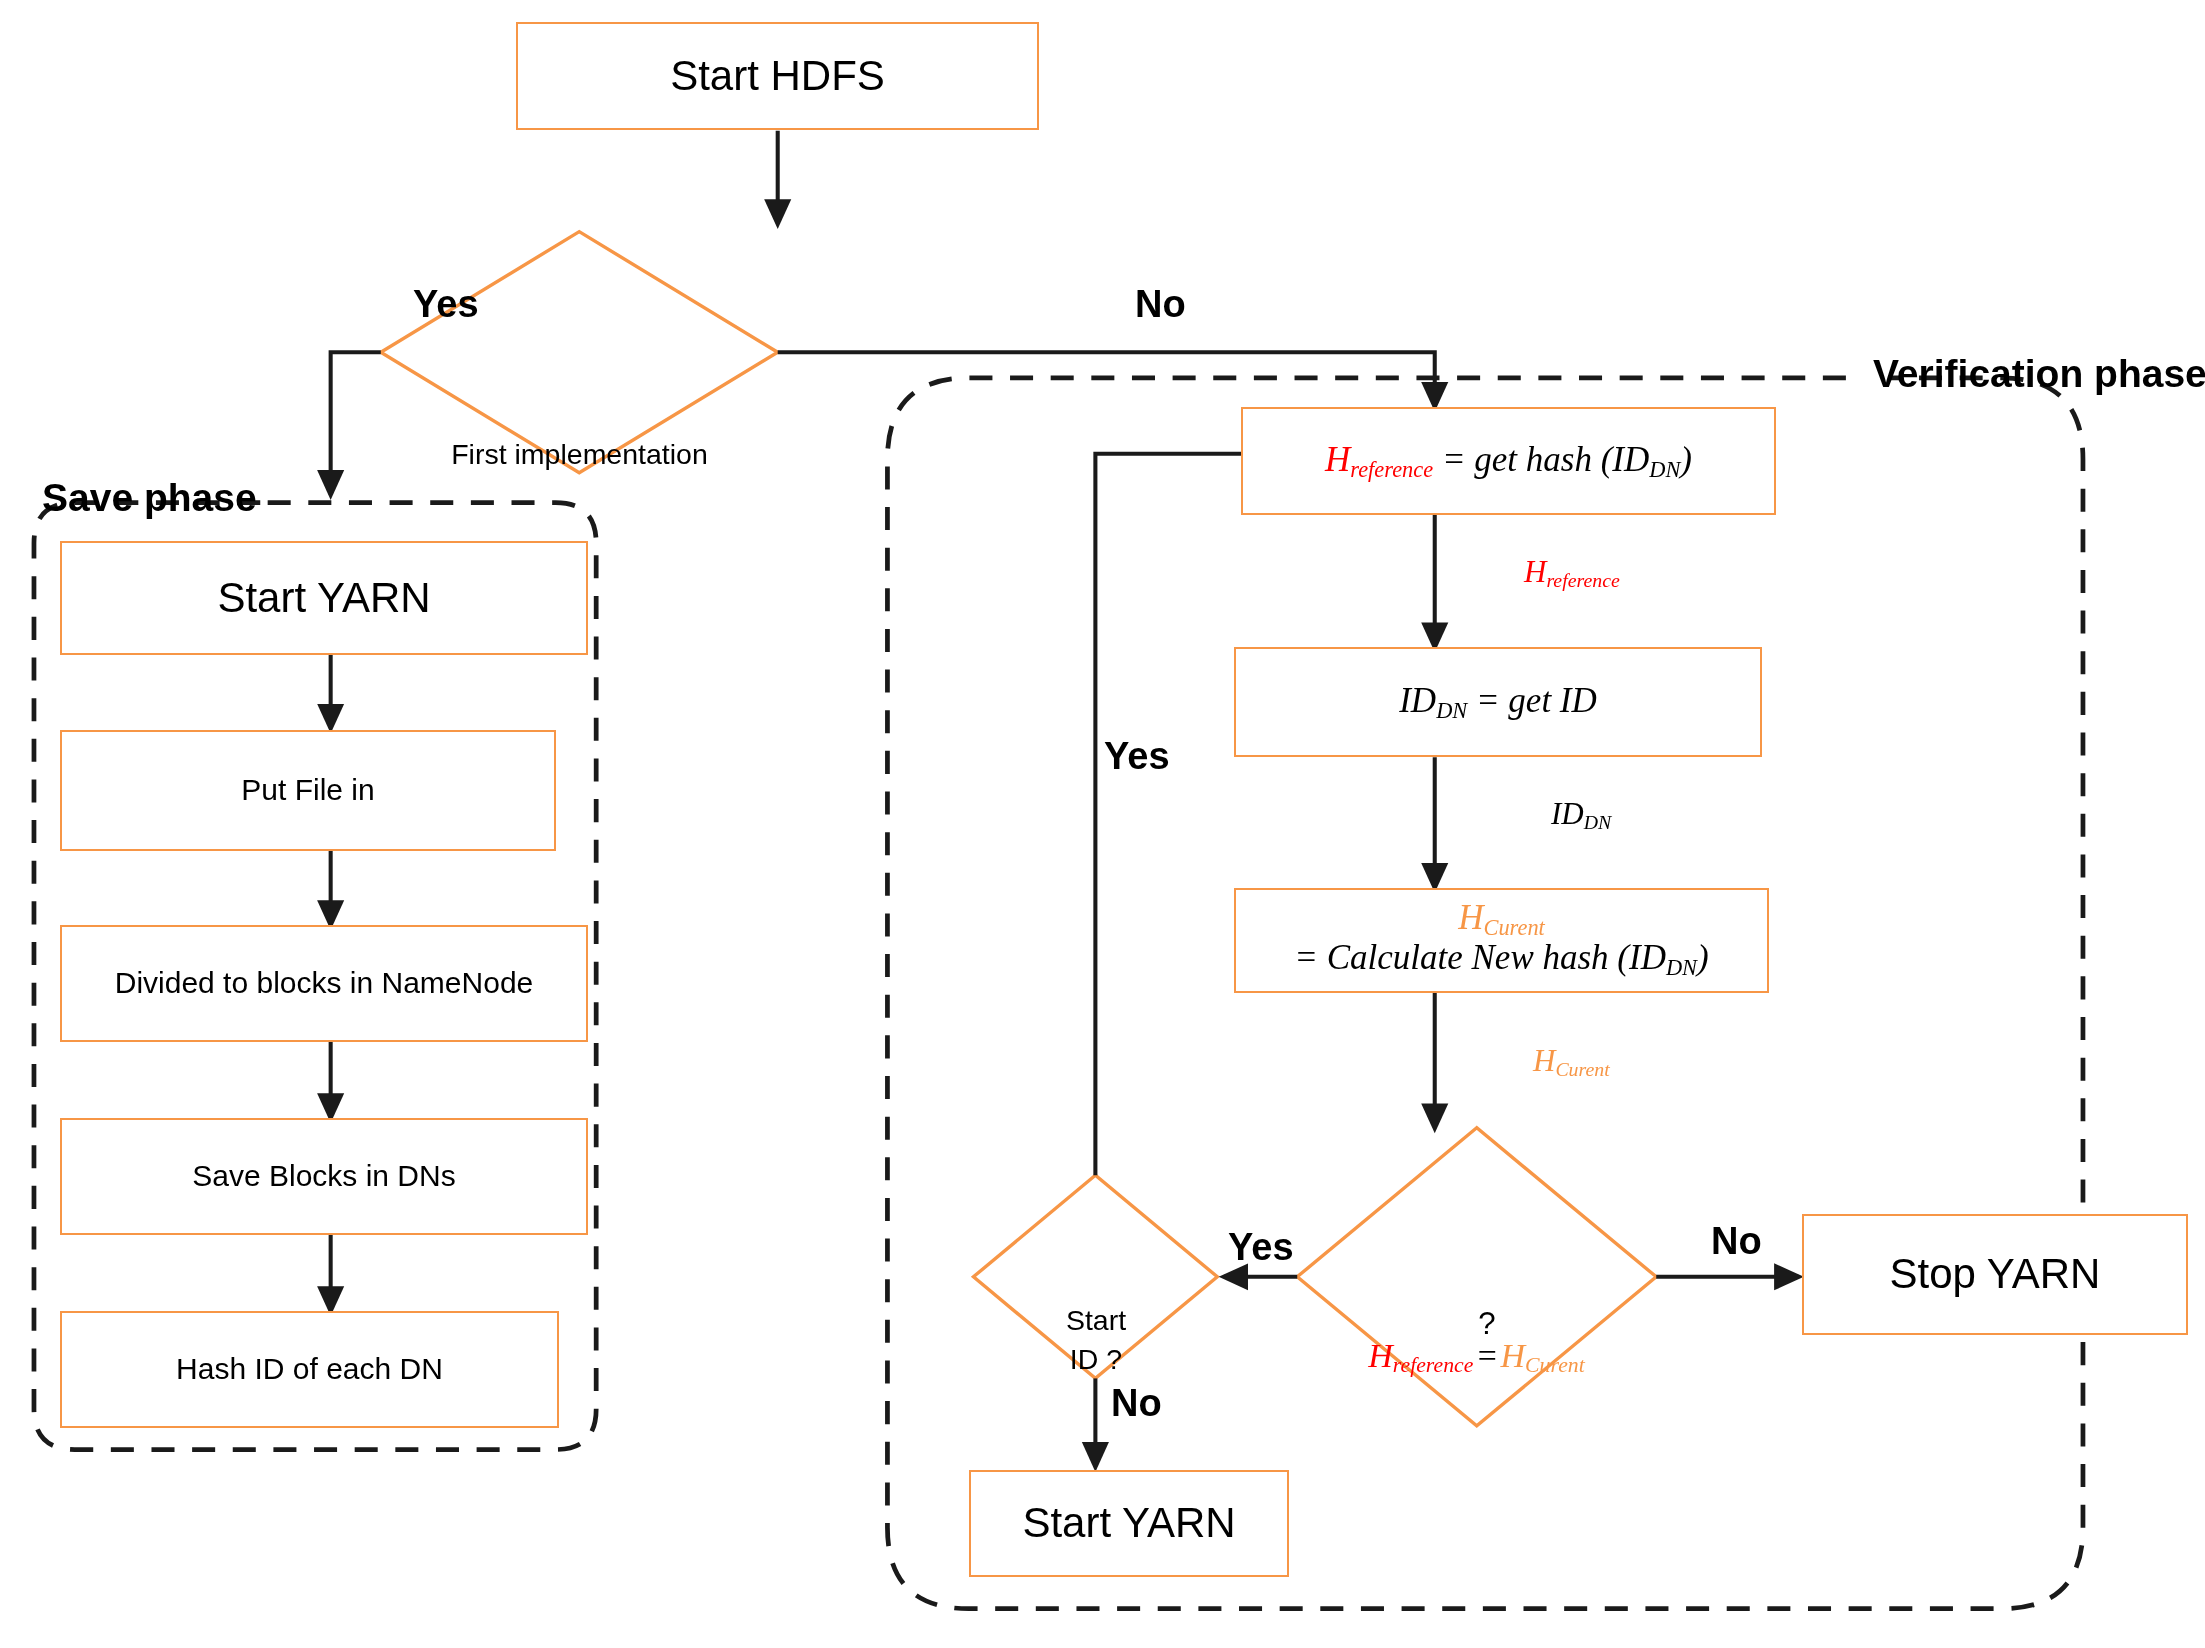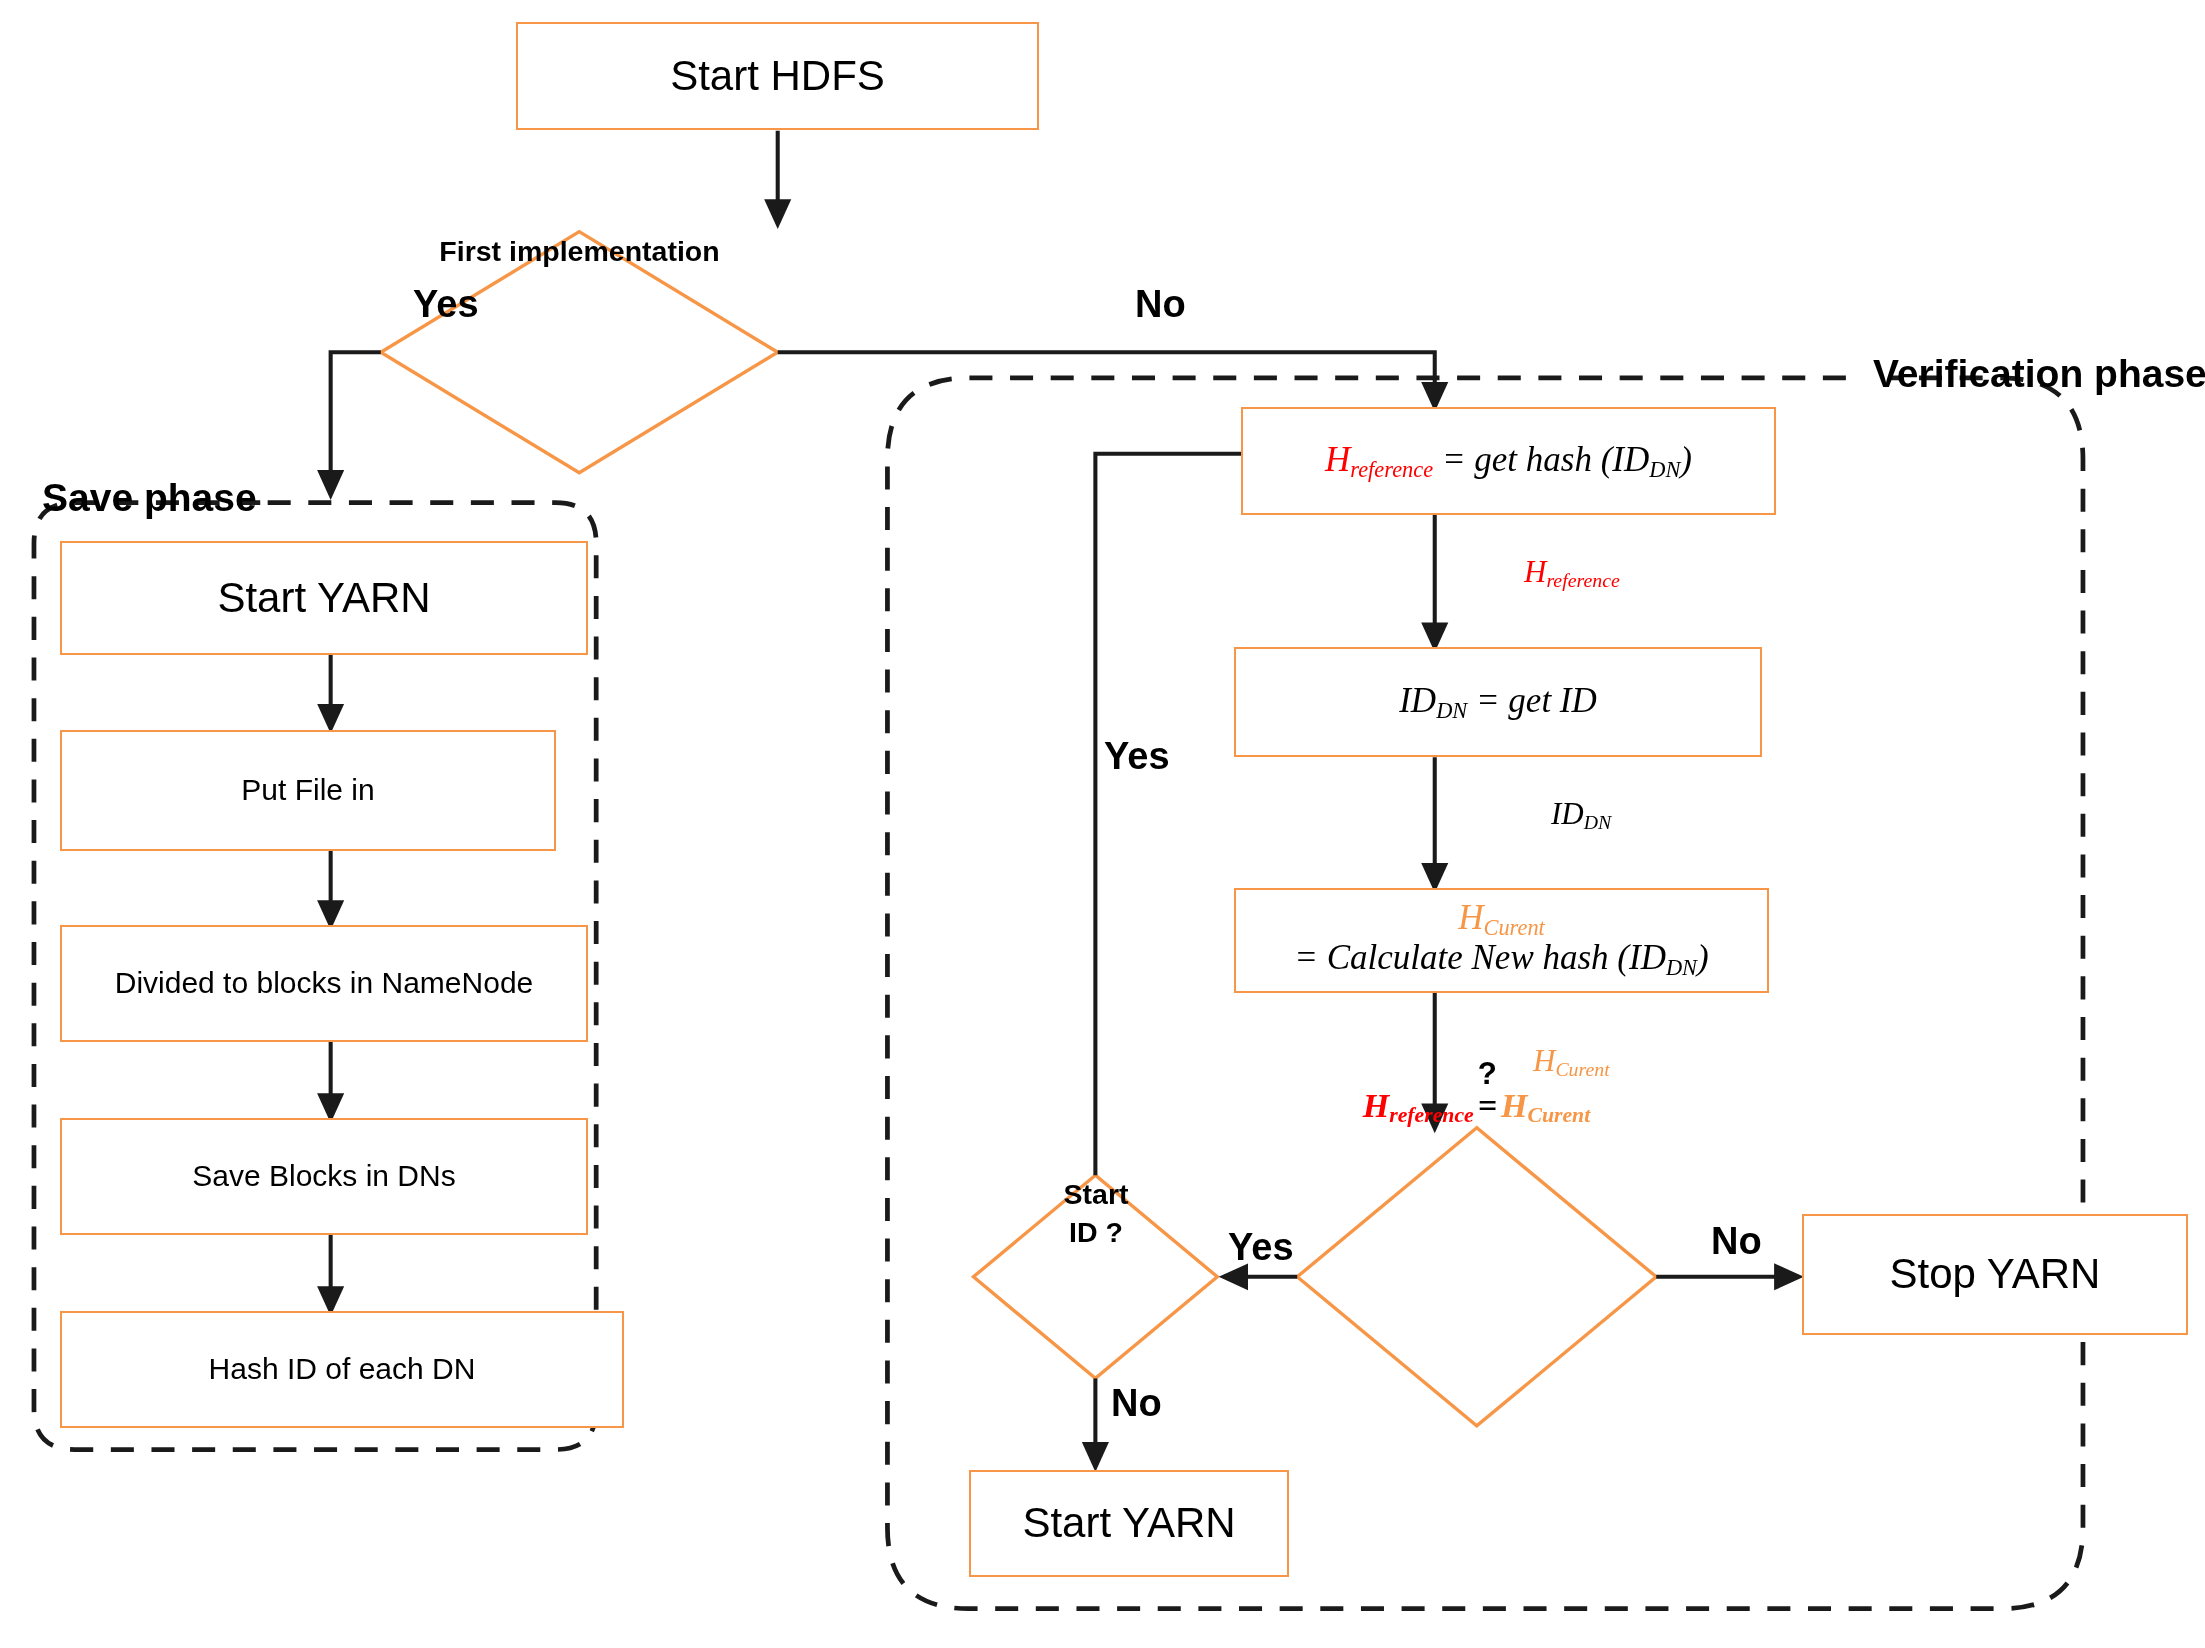--- a/index.html
+++ b/index.html
@@ -39,25 +39,24 @@
     line-height: 1.15;
   }
   .node.plain   { font-size: 30px; }
   .node.big     { font-size: 42px; }
   .node.formula { font-family: "Liberation Serif", serif; font-style: italic; font-size: 35px; }
 
   
   .diamond {
     position: absolute;
     display: flex;
-    align-items: flex-start;
+    align-items: flex-end;
     justify-content: center;
     text-align: center;
     color: #000000;
-    font-weight: bold;
   }
   .diamond .dlabel {
     position: relative;
     z-index: 2;
     font-family: "Liberation Sans", sans-serif;
     font-size: 28.5px;
     line-height: 1.35;
     white-space: nowrap;
   }
   .diamond .dlabel.formula {
@@ -174,21 +173,21 @@
   </div>
 
   <div class="node plain" style="left:60px; top:925px; width:528px; height:117px;">
     <span>Divided to blocks in NameNode</span>
   </div>
 
   <div class="node plain" style="left:60px; top:1118px; width:528px; height:117px;">
     <span>Save Blocks in DNs</span>
   </div>
 
-  <div class="node plain" style="left:60px; top:1311px; width:564px; height:117px;">
+  <div class="node plain" style="left:60px; top:1311px; width:499px; height:117px;">
     <span>Hash ID of each DN</span>
   </div>
 
   <div class="node formula" style="left:1234px; top:647px; width:528px; height:110px;">
     <span>
       <span>ID</span><sub>DN</sub><span> = get ID</span>
     </span>
   </div>
 
   <div class="node formula" style="left:1241px; top:407px; width:535px; height:108px;">

